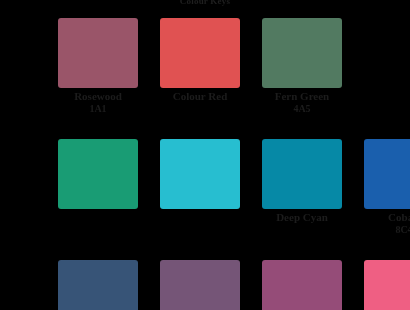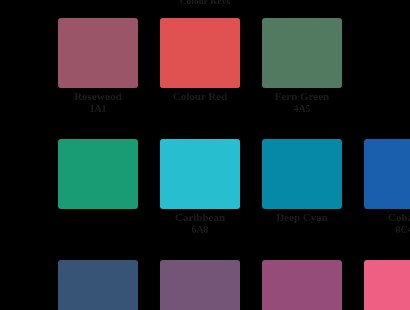--- a/index.html
+++ b/index.html
@@ -104,24 +104,20 @@
         </div>
       </div>
     </div>
 
     <div class="row">
       <div class="cell">
         <div class="swatch" style="background:#199c74;"></div>
       </div>
       <div class="cell">
         <div class="swatch" style="background:#27bed0;"></div>
-        <div class="cap">
-          <span class="cap-name">Caribbean</span>
-          <span class="cap-val">6A8</span>
-        </div>
       </div>
       <div class="cell">
         <div class="swatch" style="background:#0689a6;"></div>
         <div class="cap">
           <span class="cap-name">Deep Cyan</span>
         </div>
       </div>
       <div class="cell">
         <div class="swatch" style="background:#1a5fad;"></div>
         <div class="cap">

